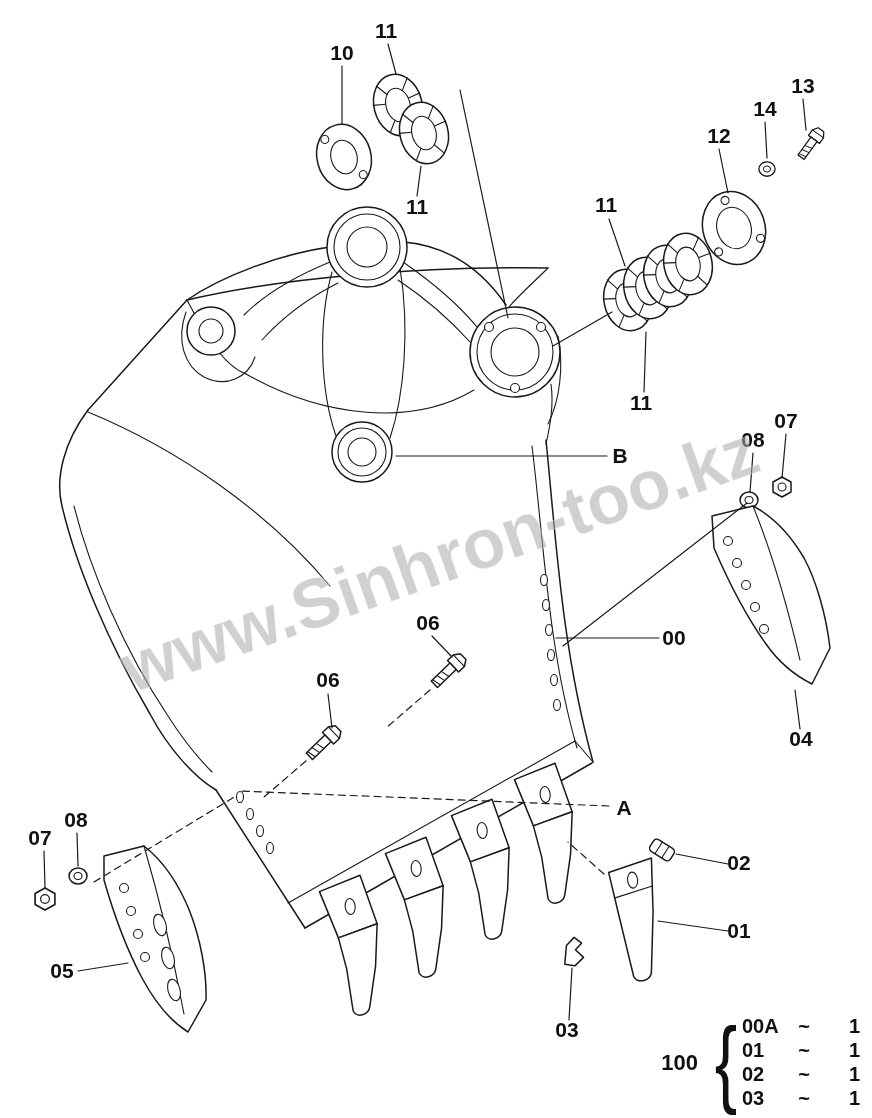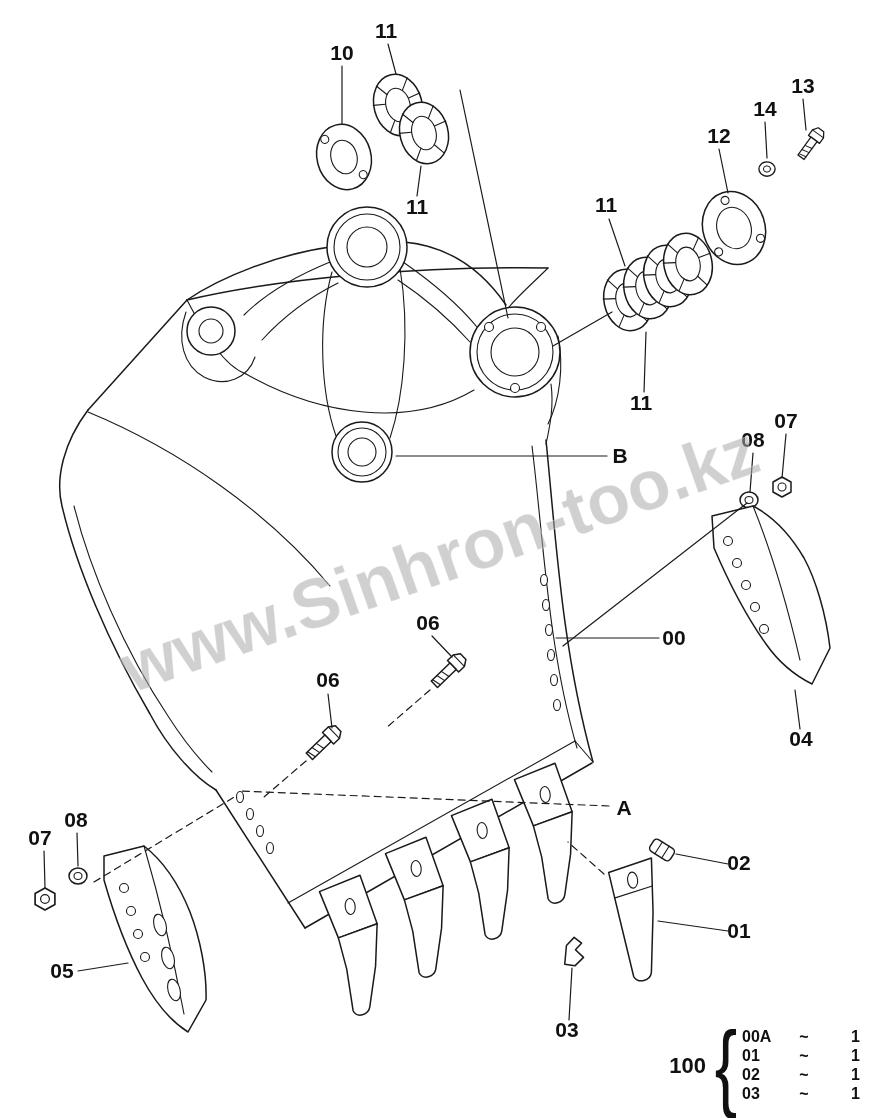--- a/index.html
+++ b/index.html
@@ -8,24 +8,24 @@
   .page svg{position:absolute;left:0;top:0;}
   .ln{stroke:#1a1a1a;fill:none;stroke-width:1.5;stroke-linecap:round;stroke-linejoin:round;}
   .thin{stroke-width:1.1;}
   .wfill{fill:#ffffff;}
   .leader{stroke:#1a1a1a;stroke-width:1.2;fill:none;stroke-linecap:round;}
   .dash{stroke-dasharray:7 5;}
   .callout{font-family:"Liberation Sans",sans-serif;font-weight:bold;font-size:21px;fill:#111;}
   .watermark{font-family:"Liberation Sans",sans-serif;font-weight:bold;font-size:70px;
              fill:#a9a9a9;fill-opacity:0.55;stroke:#ffffff;stroke-opacity:0.3;stroke-width:1;}
   .legend{position:absolute;right:12px;bottom:8px;display:flex;align-items:center;color:#111;}
-  .legend .grp{font-weight:bold;font-size:22px;margin-right:4px;}
+  .legend .grp{font-weight:bold;font-size:22px;margin-right:12px;}
   .legend .brace{font-size:96px;line-height:0.92;font-weight:400;transform:scaleX(.7);margin-right:0px;}
   .legend .rows{display:flex;flex-direction:column;gap:1px;}
-  .legend .row{display:flex;font-weight:bold;font-size:16px;width:118px;align-items:center;}
+  .legend .row{display:flex;font-weight:bold;font-size:20px;width:118px;align-items:center;}
   .legend .code{width:48px;}
   .legend .sep{width:28px;text-align:center;}
   .legend .qty{flex:1;text-align:right;}
 </style>
 </head>
 <body>
 
 <div class="page">
 <svg width="872" height="1118" viewBox="0 0 872 1118">
 

